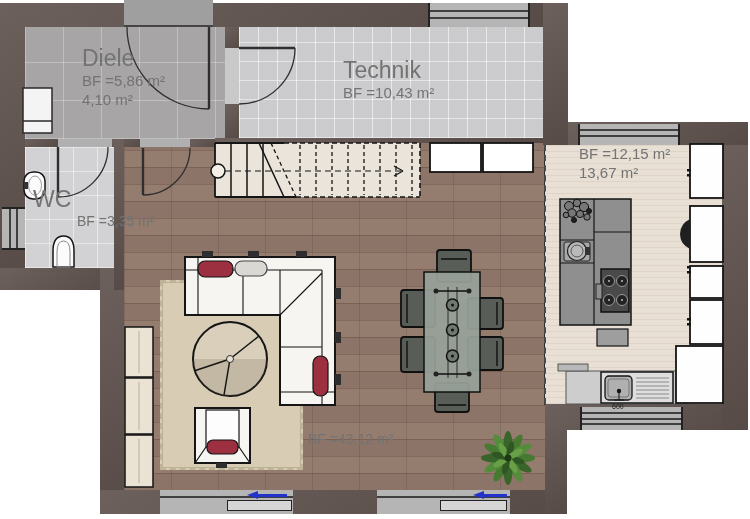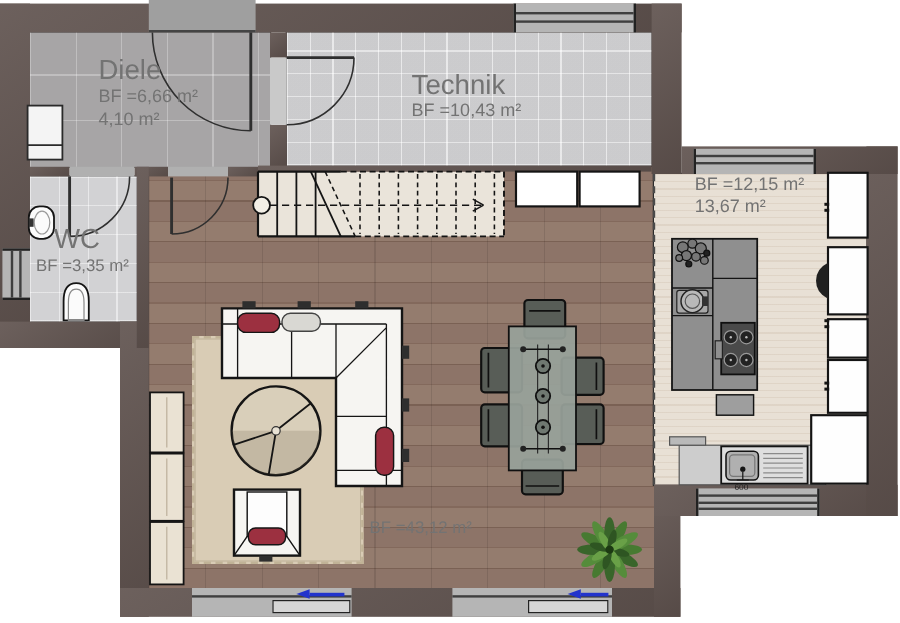--- a/index.html
+++ b/index.html
@@ -325,30 +325,30 @@
       <ellipse cx="8" cy="0" rx="9" ry="3.2" fill="#2e5522" transform="rotate(195)"></ellipse>
       <ellipse cx="8" cy="0" rx="9" ry="3.2" fill="#69a047" transform="rotate(240)"></ellipse>
       <ellipse cx="8" cy="0" rx="9" ry="3.2" fill="#2e5522" transform="rotate(285)"></ellipse>
       <ellipse cx="8" cy="0" rx="9" ry="3.2" fill="#69a047" transform="rotate(330)"></ellipse>
       <circle r="3.5" fill="#1d3a13"></circle>
     </g>
   </svg>
 
   <div class="room-label" style="left:82px;top:46px;">
     <div class="nm">Diele</div>
-    <div class="ar">BF =6,66 m²</div>
+    <div class="ar">BF =5,86 m²</div>
     <div class="ar">4,10 m²</div>
   </div>
   <div class="room-label" style="left:343px;top:58px;">
     <div class="nm">Technik</div>
     <div class="ar">BF =10,43 m²</div>
   </div>
   <div class="room-label" style="left:30px;top:187px;">
-    <div class="nm" style="margin-left:15px;">WC</div>
-    <div class="ar" style="font-size:14px;">BF =3,35 m²</div>
+    <div class="nm" style="margin-left:3px;">WC</div>
+    <div class="ar" style="font-size:14px;margin-left:47px;">BF =3,35 m²</div>
   </div>
   <div class="room-label" style="left:579px;top:143px;">
     <div class="ar">BF =12,15 m²</div>
     <div class="ar">13,67 m²</div>
   </div>
   <div class="room-label" style="left:308px;top:429px;">
     <div class="ar" style="font-size:14px;text-align:right;">BF =43,12 m²</div>
   </div>
   <div class="dim-label" style="left:612px;top:403px;">600</div>
 

